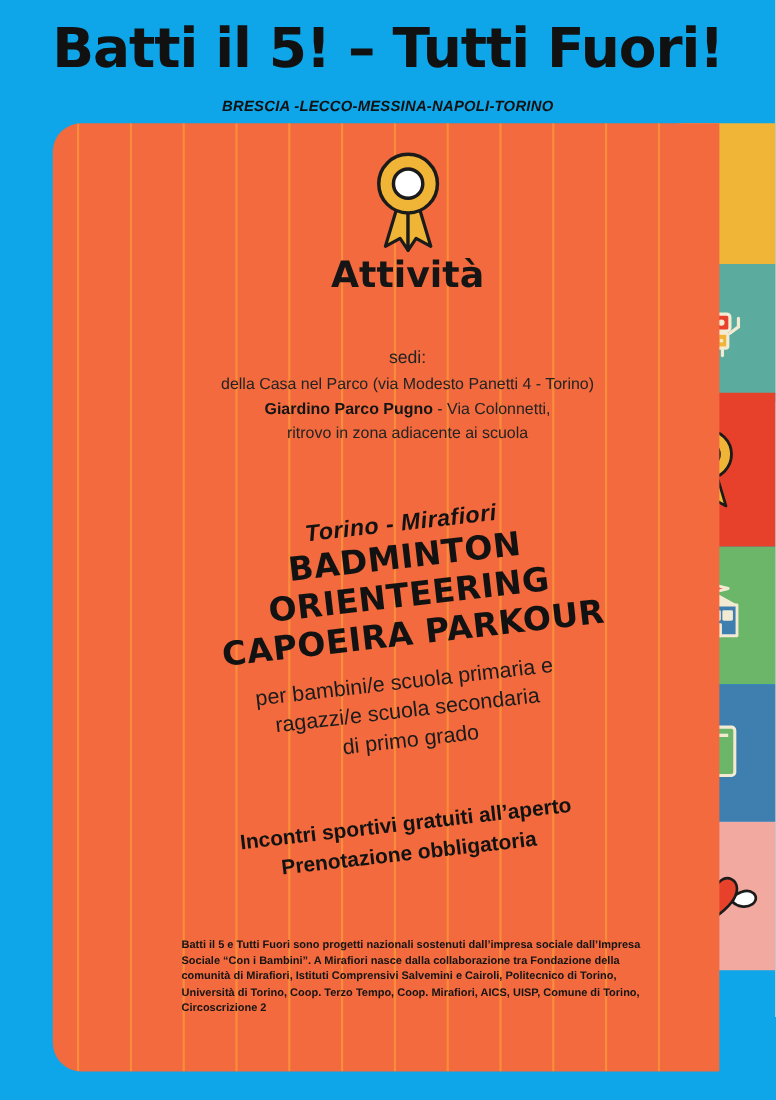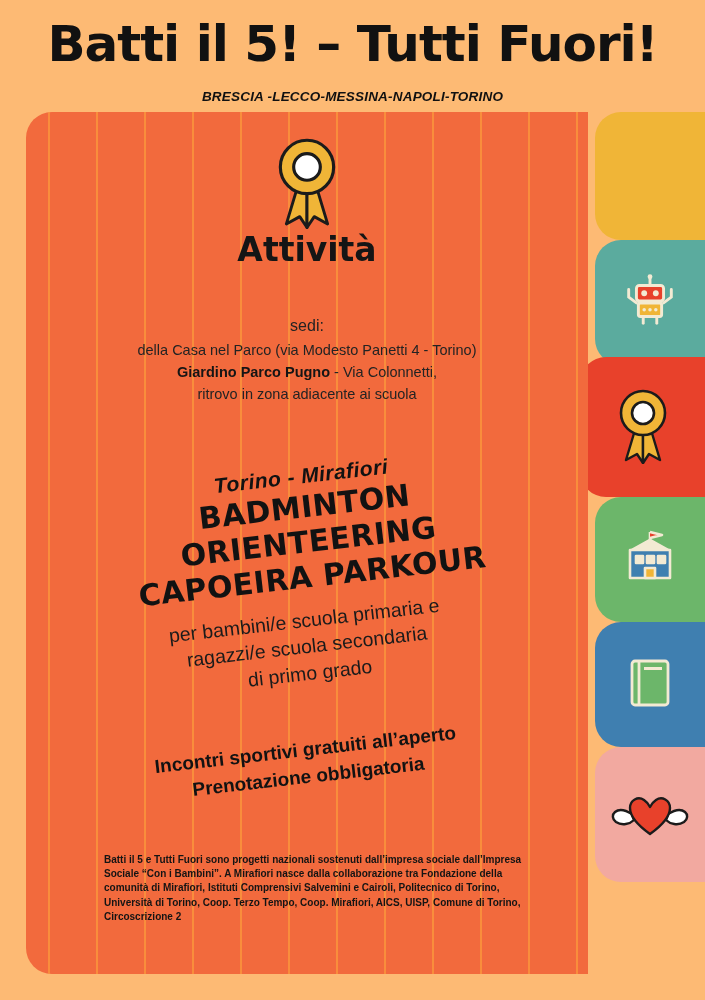--- a/index.html
+++ b/index.html
@@ -6,21 +6,21 @@
   html, body {
     margin: 0; padding: 0;
     width: 705px; height: 1000px;
     background: #ffffff;
     font-family: "DejaVu Sans", sans-serif;
     overflow: hidden;
   }
   .poster {
     position: relative;
     width: 705px; height: 1000px;
-    background: #fdba74;
+    background: #0ea5e9;
   }
 
   
   .header {
     position: absolute;
     top: 18px; left: 0; right: 0;
     text-align: center;
   }
   .title {
     font-family: "DejaVu Sans", sans-serif;
@@ -59,26 +59,27 @@
     inset: 0;
     display: flex;
     align-items: center;
     justify-content: center;
   }
 
   
   .panel {
     position: absolute;
     top: 112px;
-    left: 26px;
-    width: 562px;
+    left: 48px;
+    width: 606px;
     height: 862px;
     background: #f26a3d;
     border-radius: 26px 0 0 26px;
     overflow: hidden;
+    padding-left: 39px;
   }
   .stripes {
     position: absolute;
     inset: 0;
     pointer-events: none;
   }
   .stripe {
     position: absolute;
     top: 0; bottom: 0;
     width: 1.5px;

